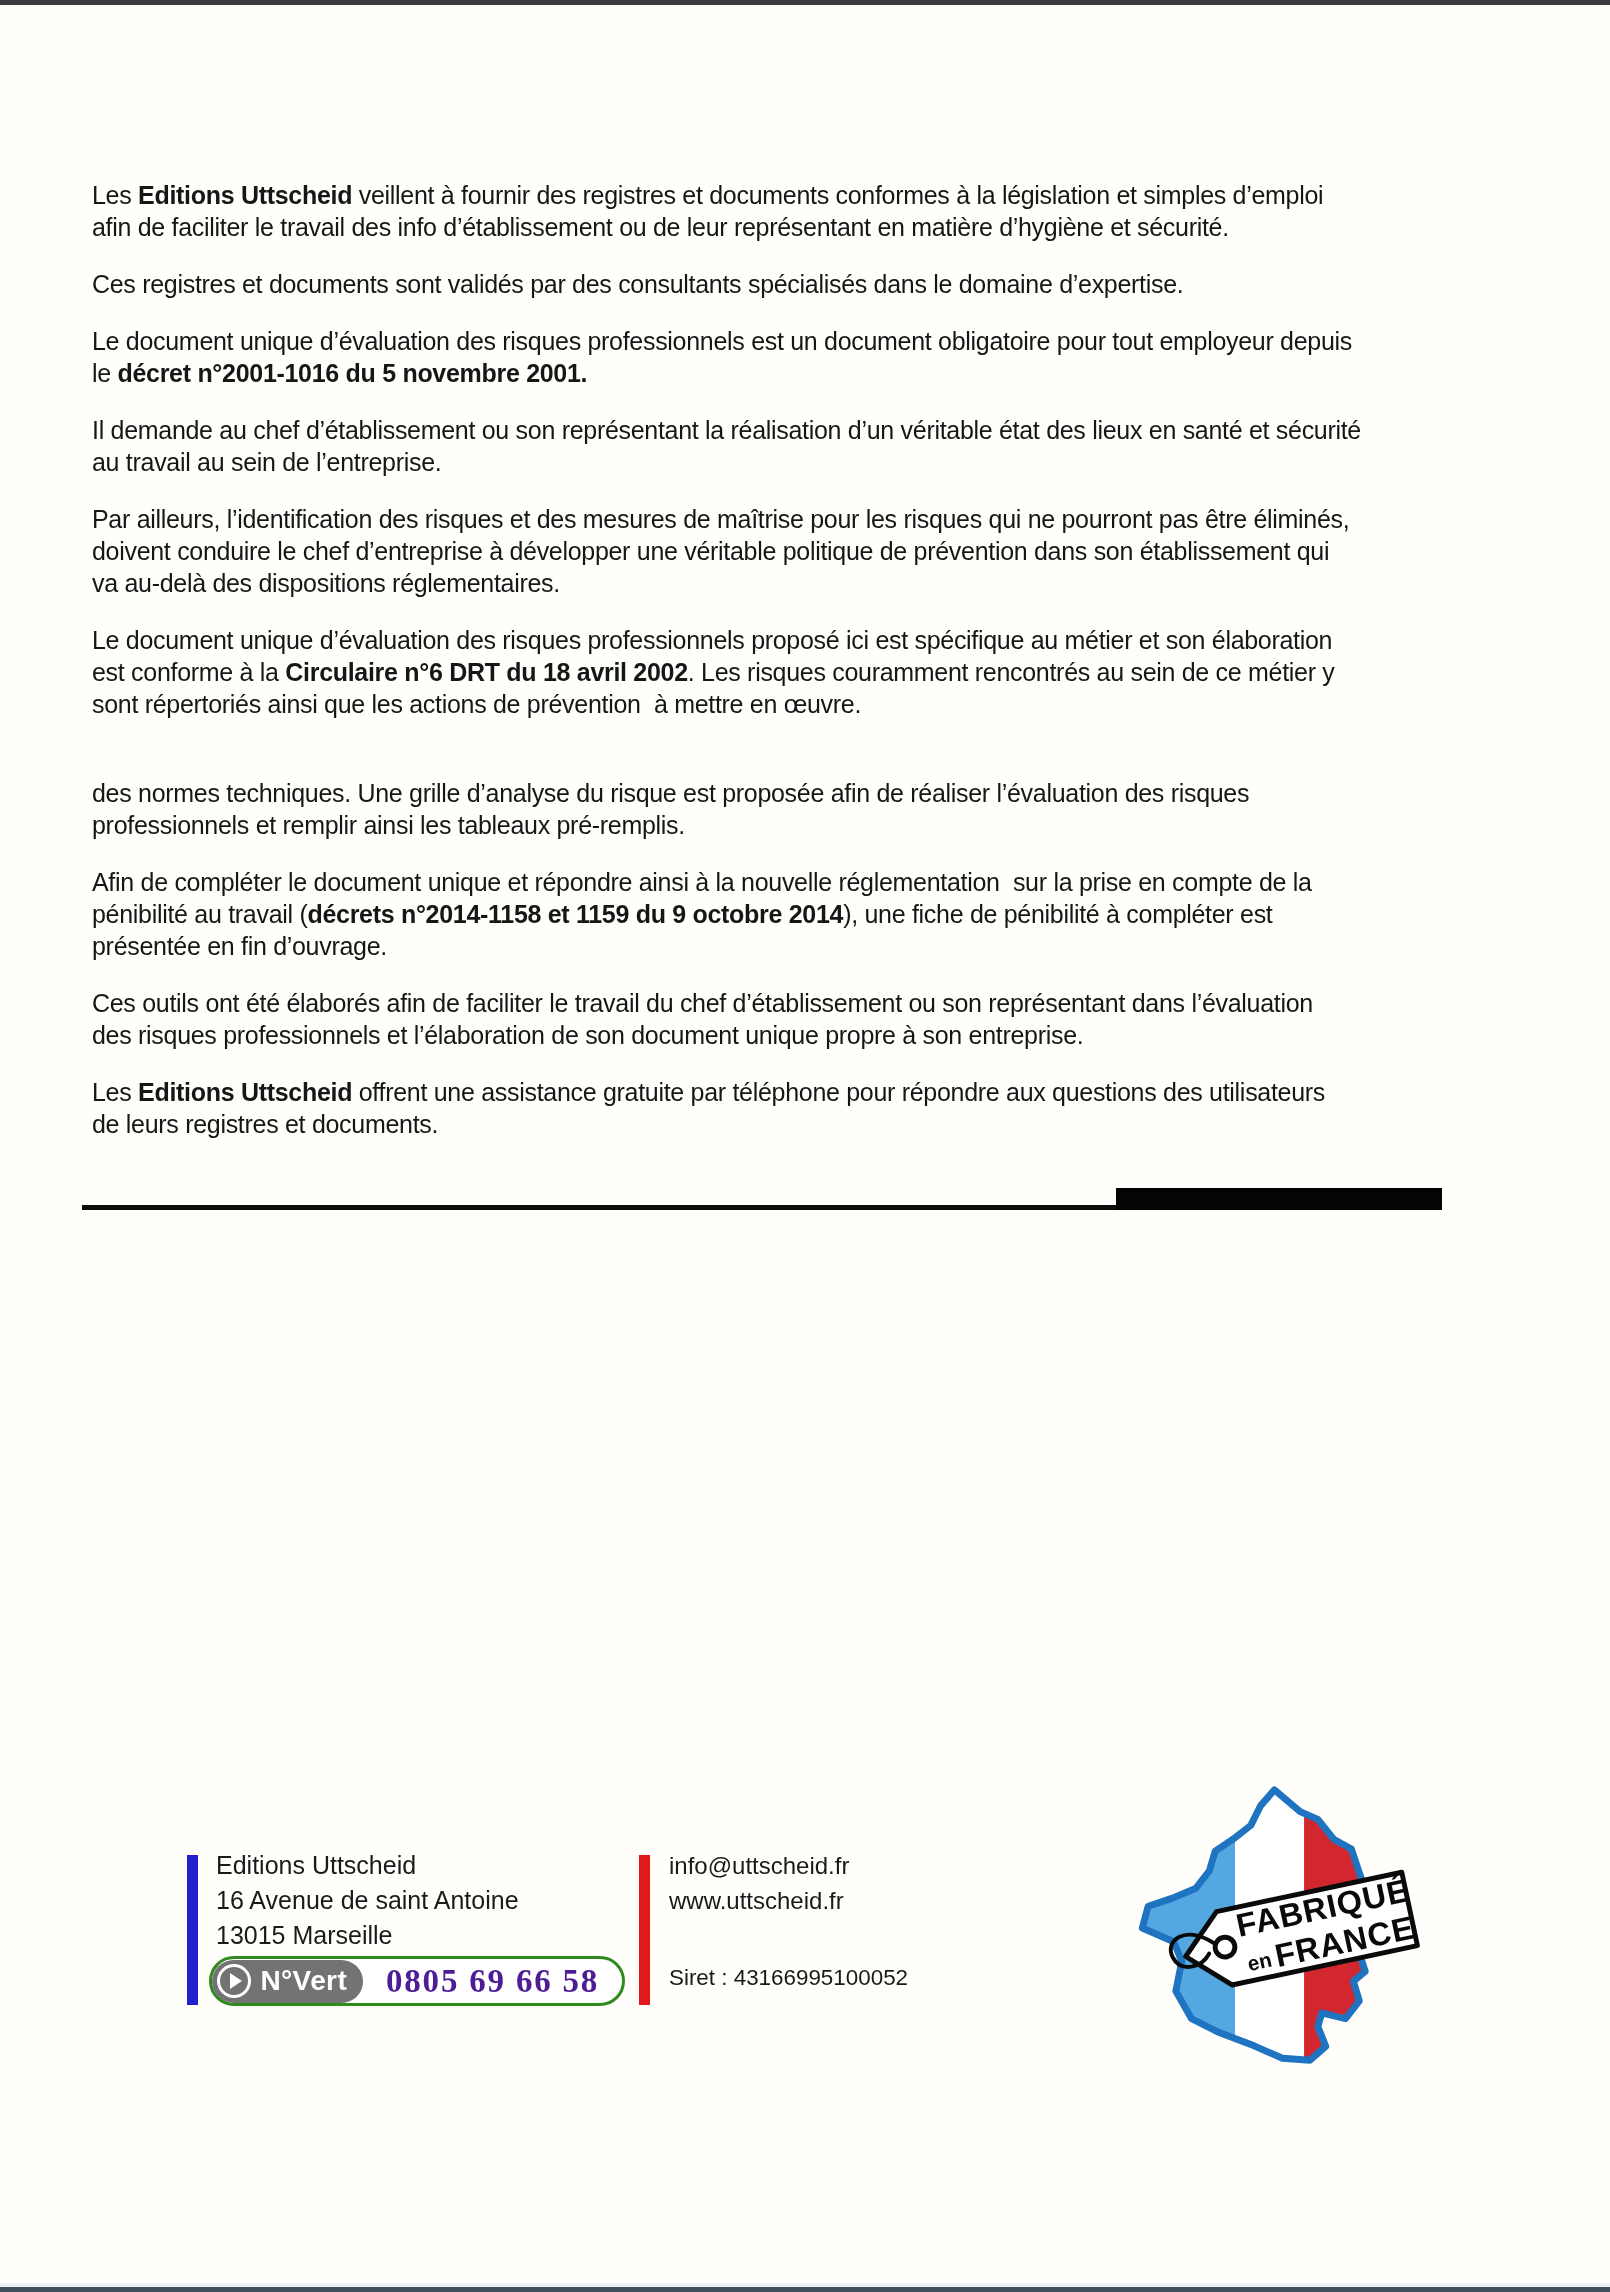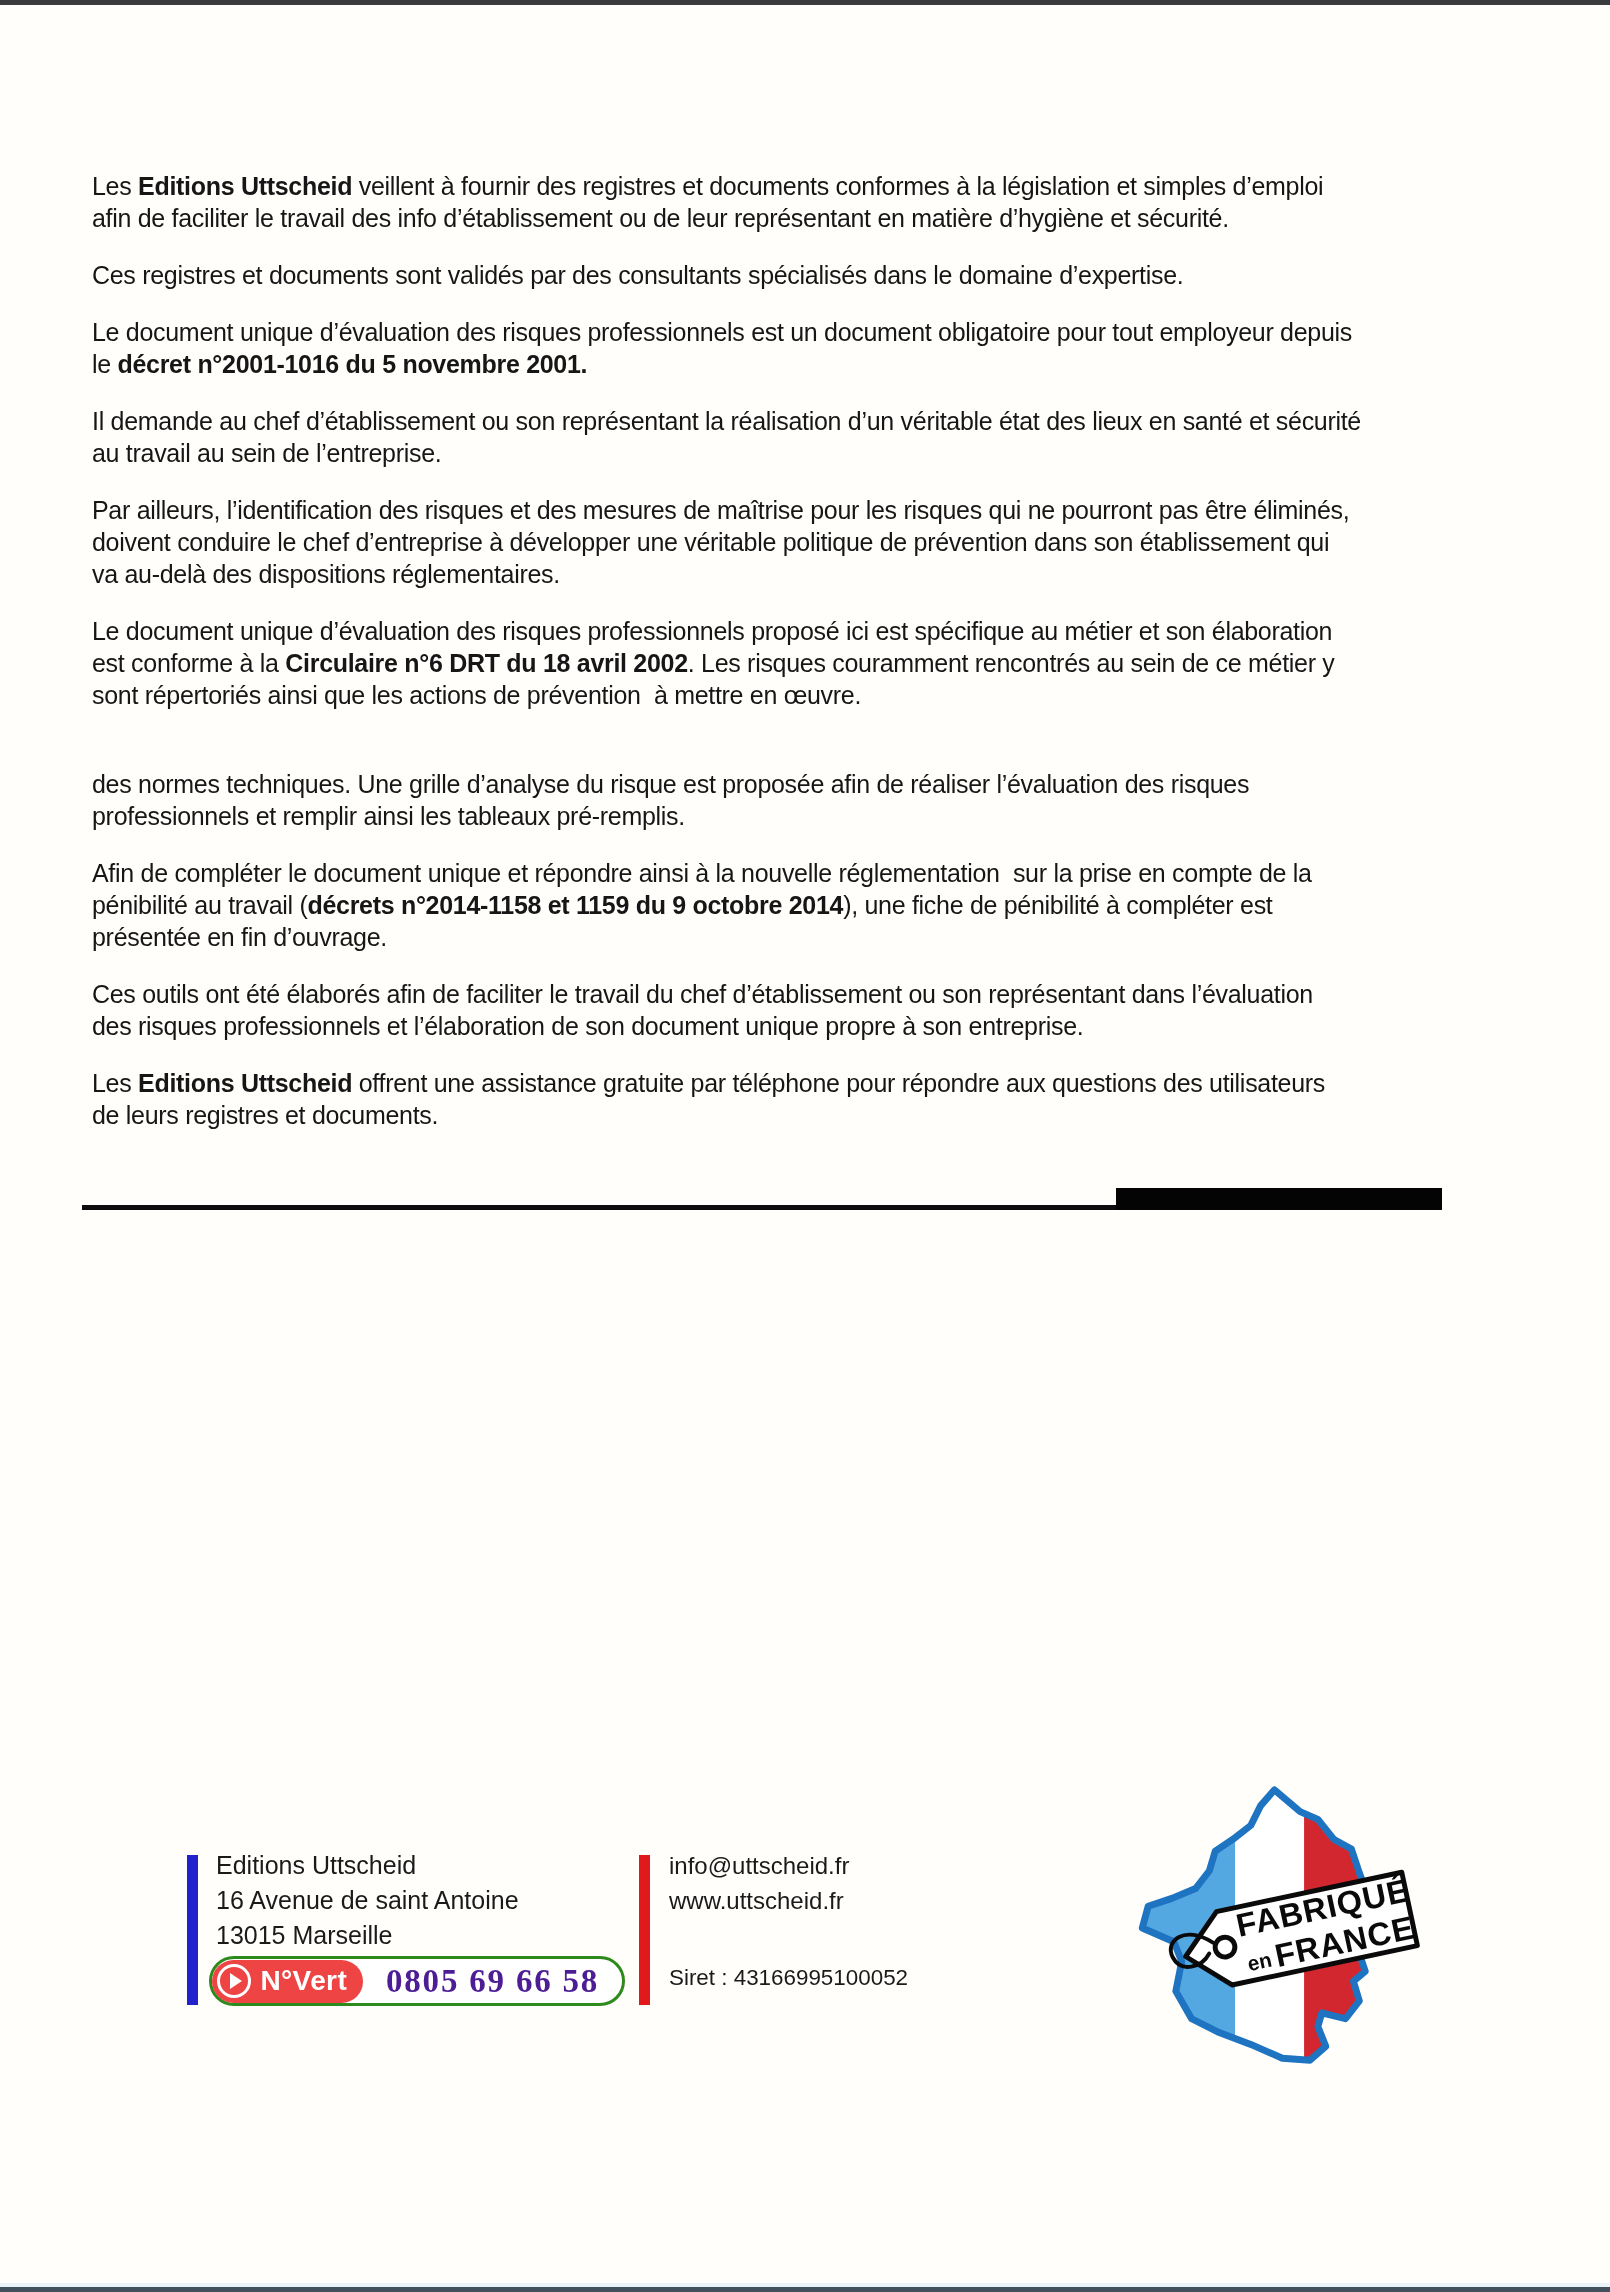--- a/index.html
+++ b/index.html
@@ -8,21 +8,21 @@
     background:#fffefb;
     font-family:"Liberation Sans",sans-serif;
     color:#1c1c1c;overflow:hidden;
   }
   .top-bar{position:absolute;top:0;left:0;width:100%;height:5.4px;background:#3a3b3d;}
   .bottom-accent{position:absolute;bottom:6.3px;left:0;width:100%;height:3.6px;background:#eaf4f8;}
   .bottom-bar{position:absolute;bottom:0;left:0;width:100%;height:6.3px;background:#41505c;}
 
   .content{position:absolute;left:92px;top:170px;width:1451px;}
   .para{
-    margin:0 0 25px 0;font-size:25px;line-height:32px;color:#161616;
+    margin:9px 0 25px 0;font-size:25px;line-height:32px;color:#161616;
     white-space:pre;letter-spacing:-0.3px;
   }
   .para .b{font-weight:bold;}
 
   .divider{position:absolute;left:82px;top:1188px;width:1360px;height:22.4px;}
   .divider-line{position:absolute;left:0;bottom:0;width:100%;height:5.4px;background:#0d0d0d;}
   .divider-block{position:absolute;right:0;top:0;width:326px;height:22.4px;background:#040404;}
 
   .footer{position:absolute;left:0;top:1773px;width:1610px;height:376px;}
   .vbar{position:absolute;width:10.7px;height:150px;top:82px;}
@@ -31,21 +31,21 @@
 
   .address{position:absolute;left:216px;top:75px;font-size:25px;line-height:35px;color:#1a1a1a;}
   .address div{white-space:nowrap;}
 
   .nvert{
     position:absolute;left:209px;top:183px;width:416px;height:50px;
     border:3.6px solid #2e8a1d;border-radius:30px;background:#ffffff;
     box-sizing:border-box;display:flex;align-items:center;
   }
   .nvert-left{
-    background:#ef4444;height:43px;border-radius:23px;
+    background:#737373;height:43px;border-radius:23px;
     display:flex;align-items:center;padding:0 16px 0 5.4px;gap:9px;
     margin-left:0px;
   }
   .nvert-circle{
     width:34px;height:34px;border:3.6px solid #fff;border-radius:50%;
     box-sizing:border-box;display:flex;align-items:center;justify-content:center;
     flex:0 0 auto;
   }
   .nvert-tri{width:0;height:0;border-left:12.5px solid #fff;border-top:8px solid transparent;border-bottom:8px solid transparent;margin-left:3.6px;}
   .nvert-label{color:#fff;font-weight:bold;font-size:28px;letter-spacing:0.4px;white-space:nowrap;}

